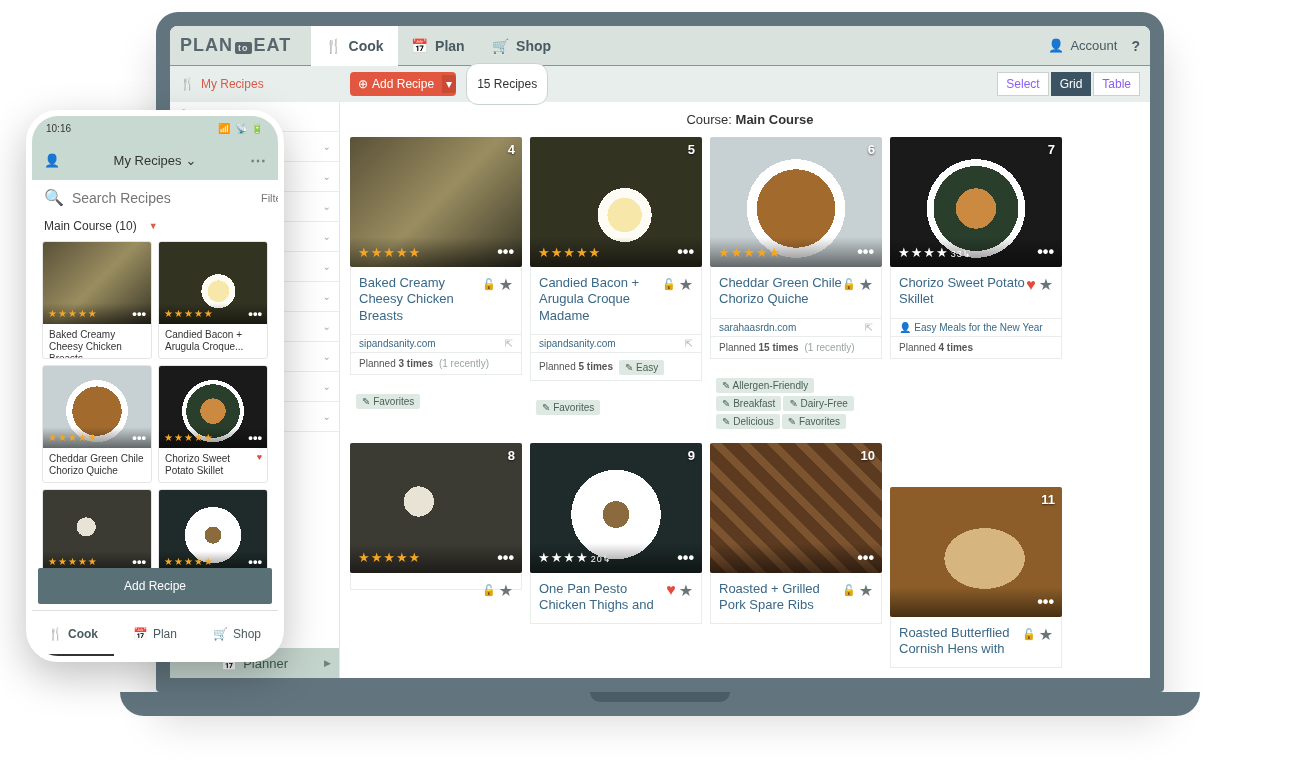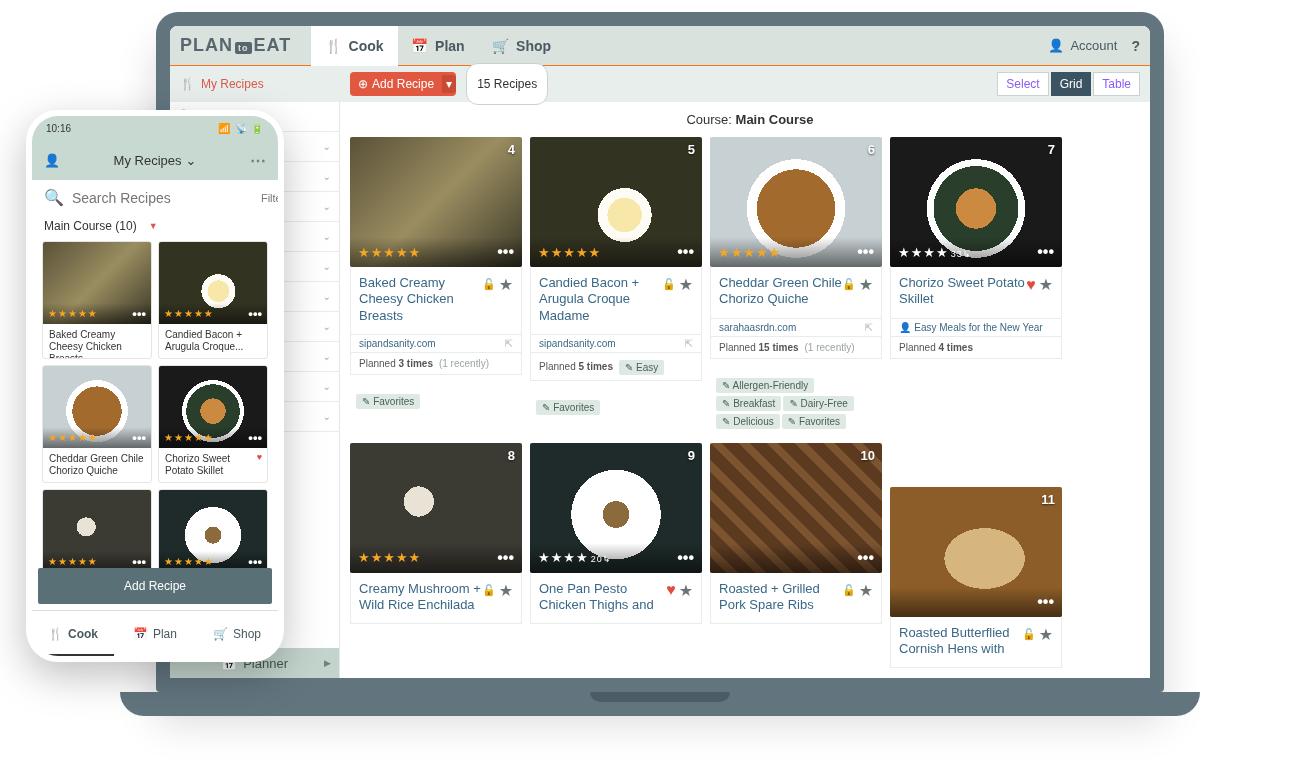--- a/index.html
+++ b/index.html
@@ -316,21 +316,20 @@
       <div class="thumb-bottom">
         <span class="stars">★★★★★</span>
         <span class="dots">•••</span>
       </div>
     </div>
     <div class="card-body">
       <span class="card-icons">
         <span style="font-size:11px;">🔓</span>
         <span style="color:#6b7478;">★</span>
       </span>
-      <div class="card-title">Creamy Mushroom + Wild Rice Enchilada</div>
     </div>
 
   </div>
               <div class="card">
     <div class="thumb t9">
       <div class="thumb-num">9</div>
       <div class="thumb-bottom">
         <span class="stars white">★★★★<span class="review-count">20↳</span></span>
         <span class="dots">•••</span>
       </div>

